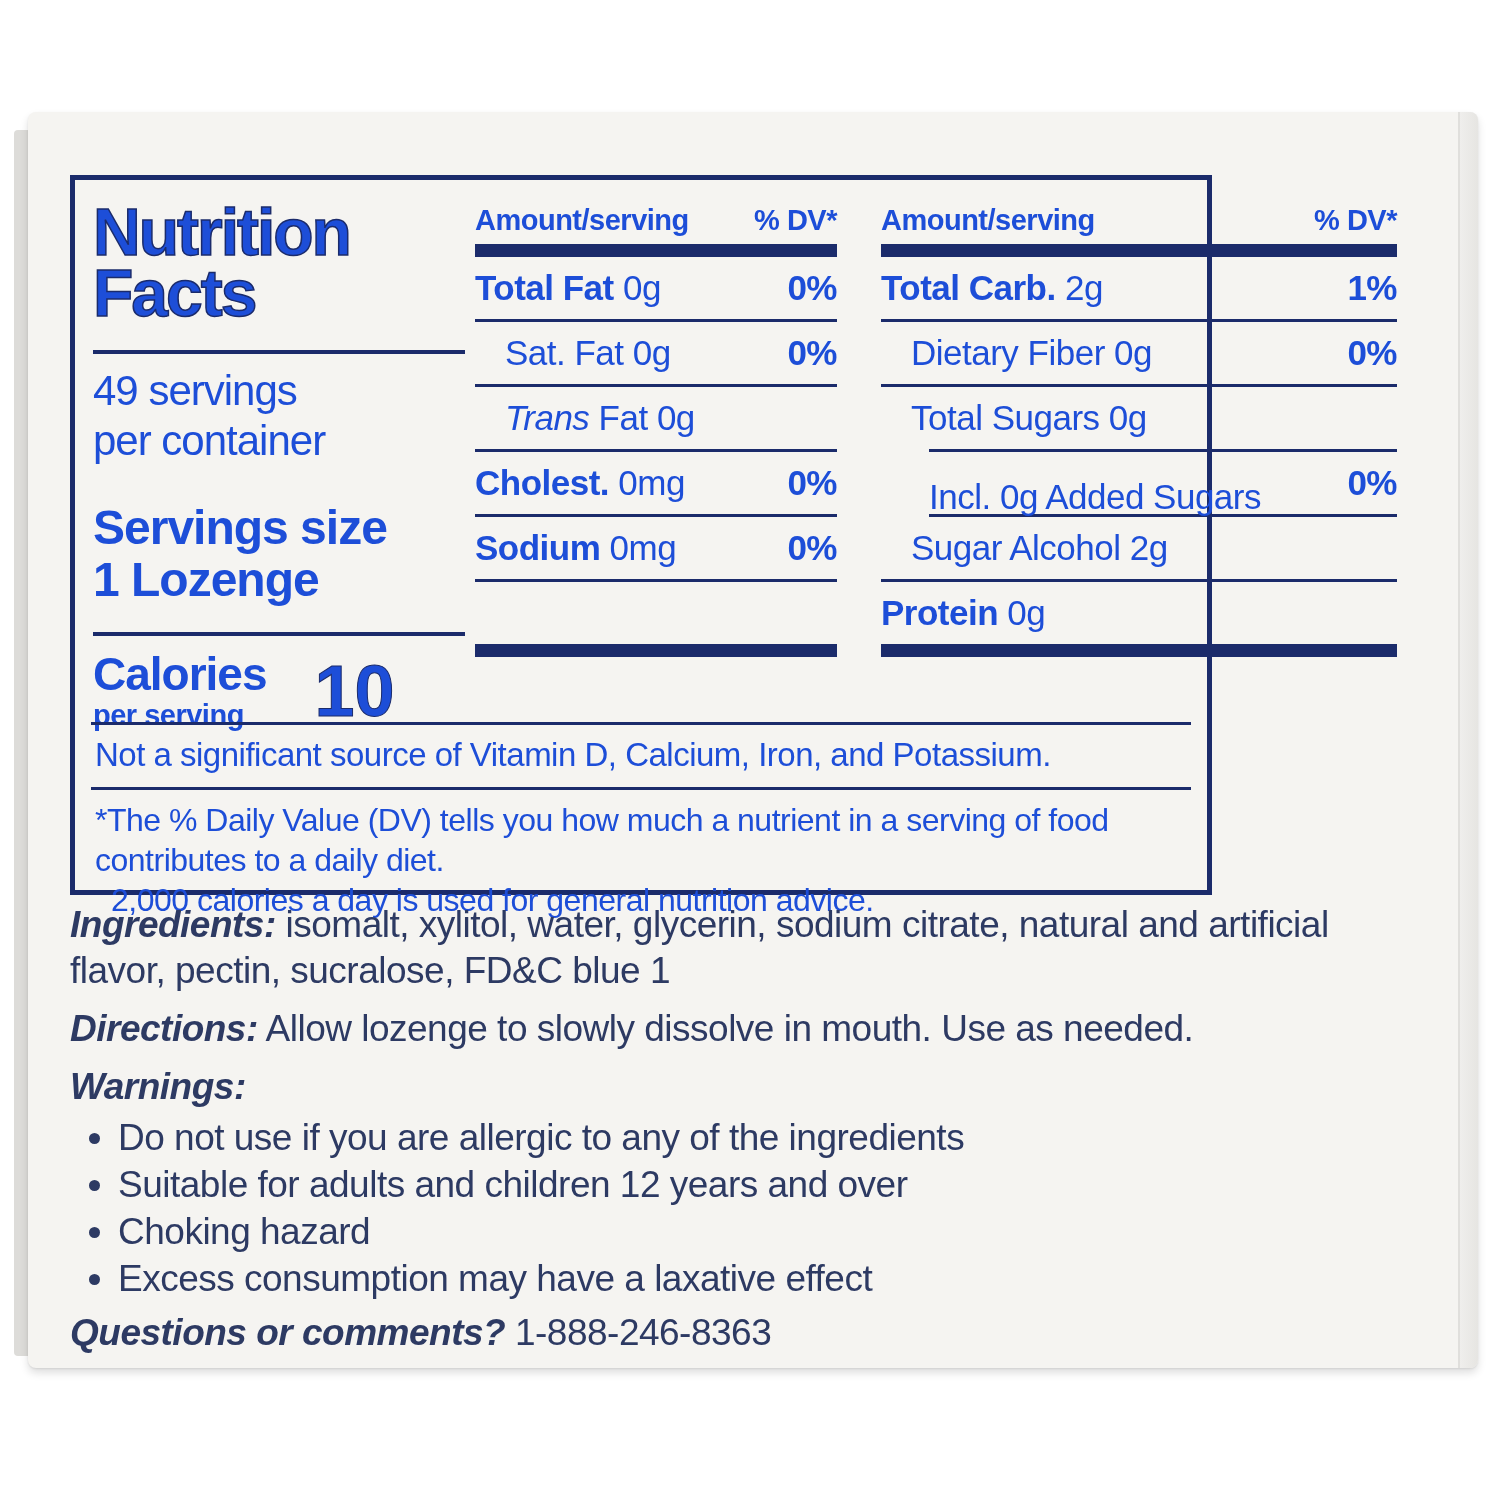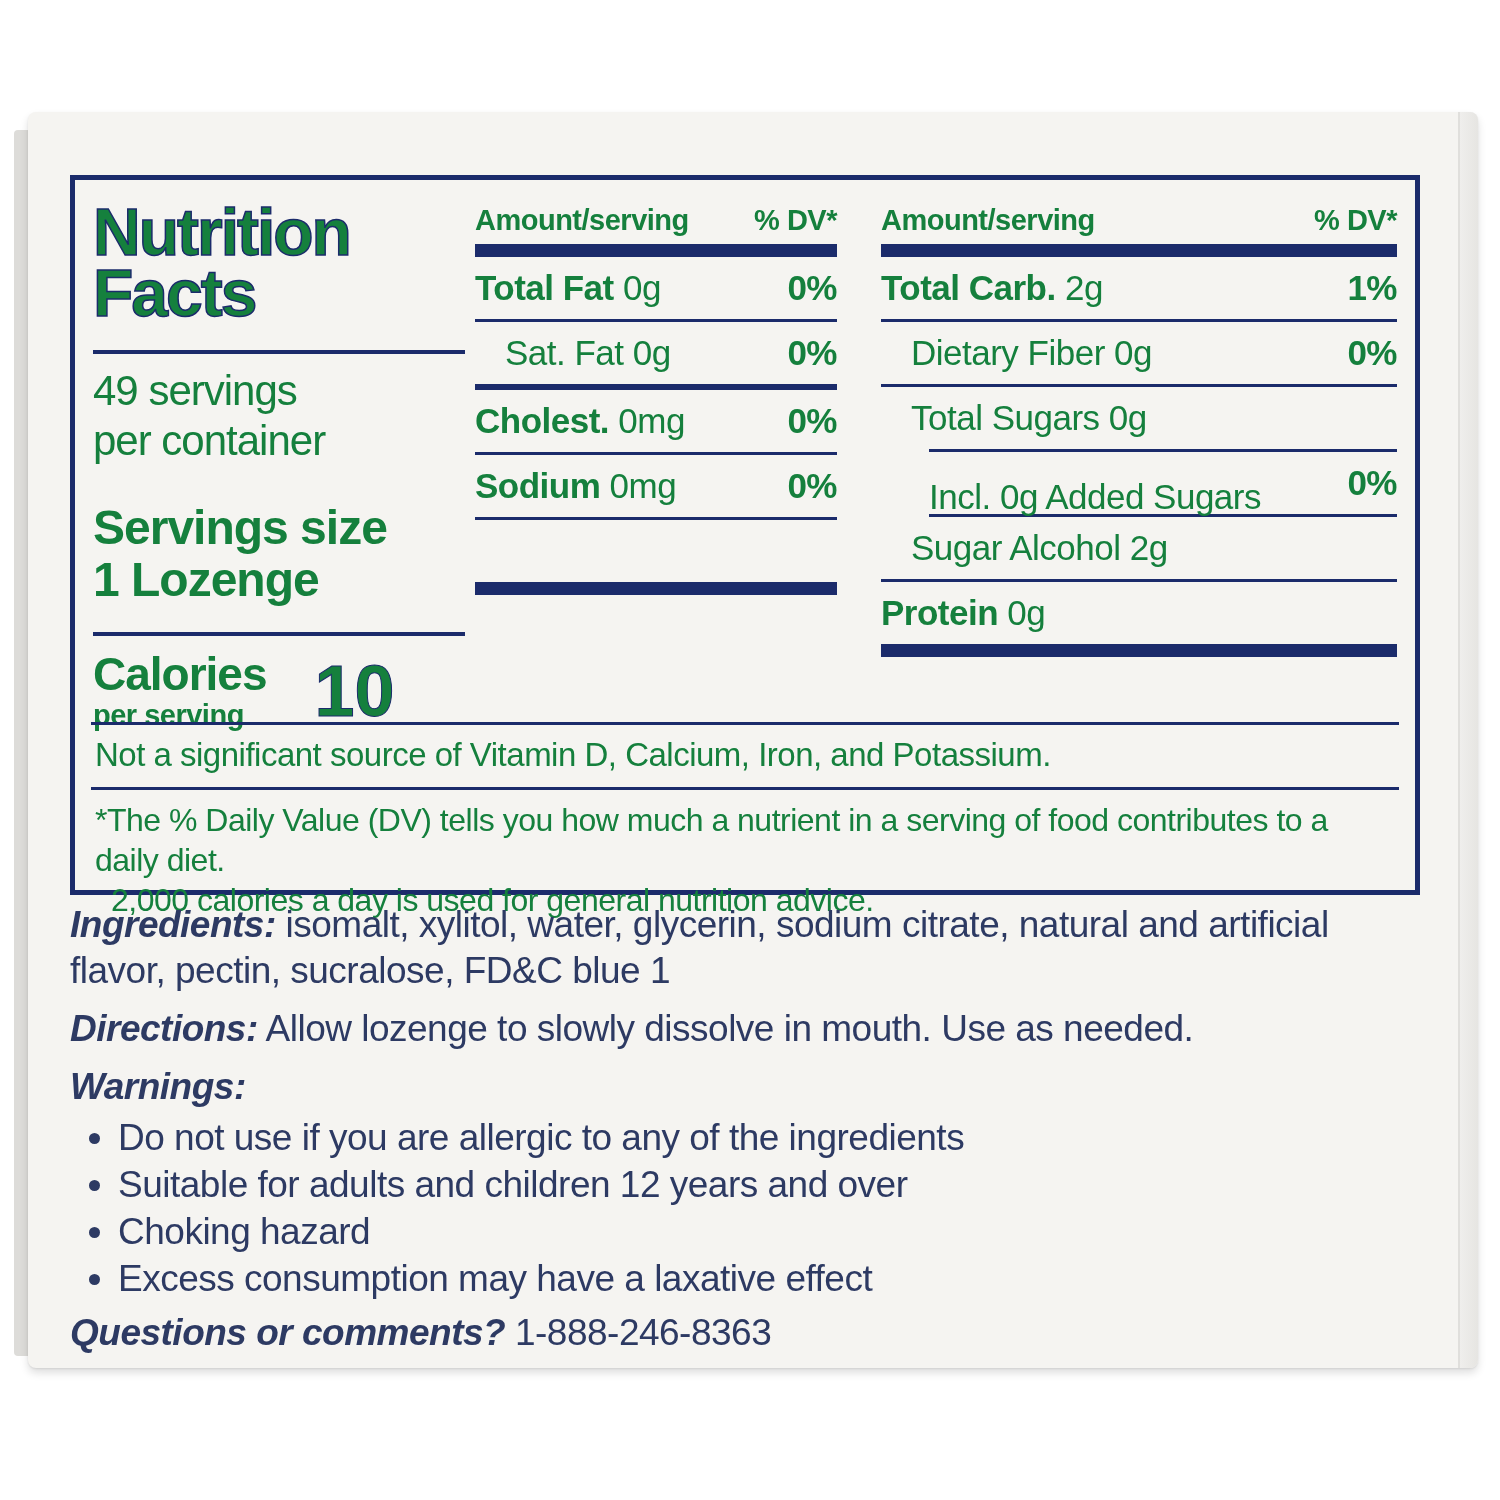--- a/index.html
+++ b/index.html
@@ -17,22 +17,22 @@
     background:#f5f4f1;border-radius:8px;
     box-shadow:0 5px 9px rgba(0,0,0,0.13), 0 1px 2px rgba(0,0,0,0.08);
   }
   .fold{
     position:absolute;right:0;top:0;bottom:0;width:18px;
     background:linear-gradient(to right,#efeeec,#e6e5e2);
     border-left:2px solid #e0dfdc;border-radius:0 8px 8px 0;
   }
   
   .nf-table{
-    position:absolute;left:42px;top:63px;width:1350px;height:720px;
-    border:5px solid #1b2b6b;box-sizing:border-box;color:#15803d;
+    position:absolute;left:42px;top:63px;width:1142px;height:720px;
+    border:5px solid #1b2b6b;box-sizing:border-box;color:#1d4ed8;
   }
   .col{position:absolute;top:16px;}
   .col-left{left:18px;width:372px;}
   .col-mid{left:400px;width:362px;}
   .col-right{left:806px;width:516px;}
 
   .nf-title{
     font-size:66px;font-weight:bold;letter-spacing:-2px;line-height:61px;
     margin-top:6px;-webkit-text-stroke:1.5px #1b2b6b;
   }
@@ -117,20 +117,24 @@
           <span class="dv">0%</span>
         </div>
         <div class="rule3"></div>
 
         <div class="nrow ind1">
           <span class="nm"><span>Sat. Fat 0g</span></span>
           <span class="dv">0%</span>
         </div>
         <div class="rule3"></div>
 
+        <div class="nrow ind1">
+          <span class="nm"><i>Trans</i><span> Fat 0g</span></span>
+          <span class="dv"></span>
+        </div>
         <div class="rule3"></div>
 
         <div class="nrow">
           <span class="nm"><b>Cholest.</b><span> 0mg</span></span>
           <span class="dv">0%</span>
         </div>
         <div class="rule3"></div>
 
         <div class="nrow">
           <span class="nm"><b>Sodium</b><span> 0mg</span></span>

